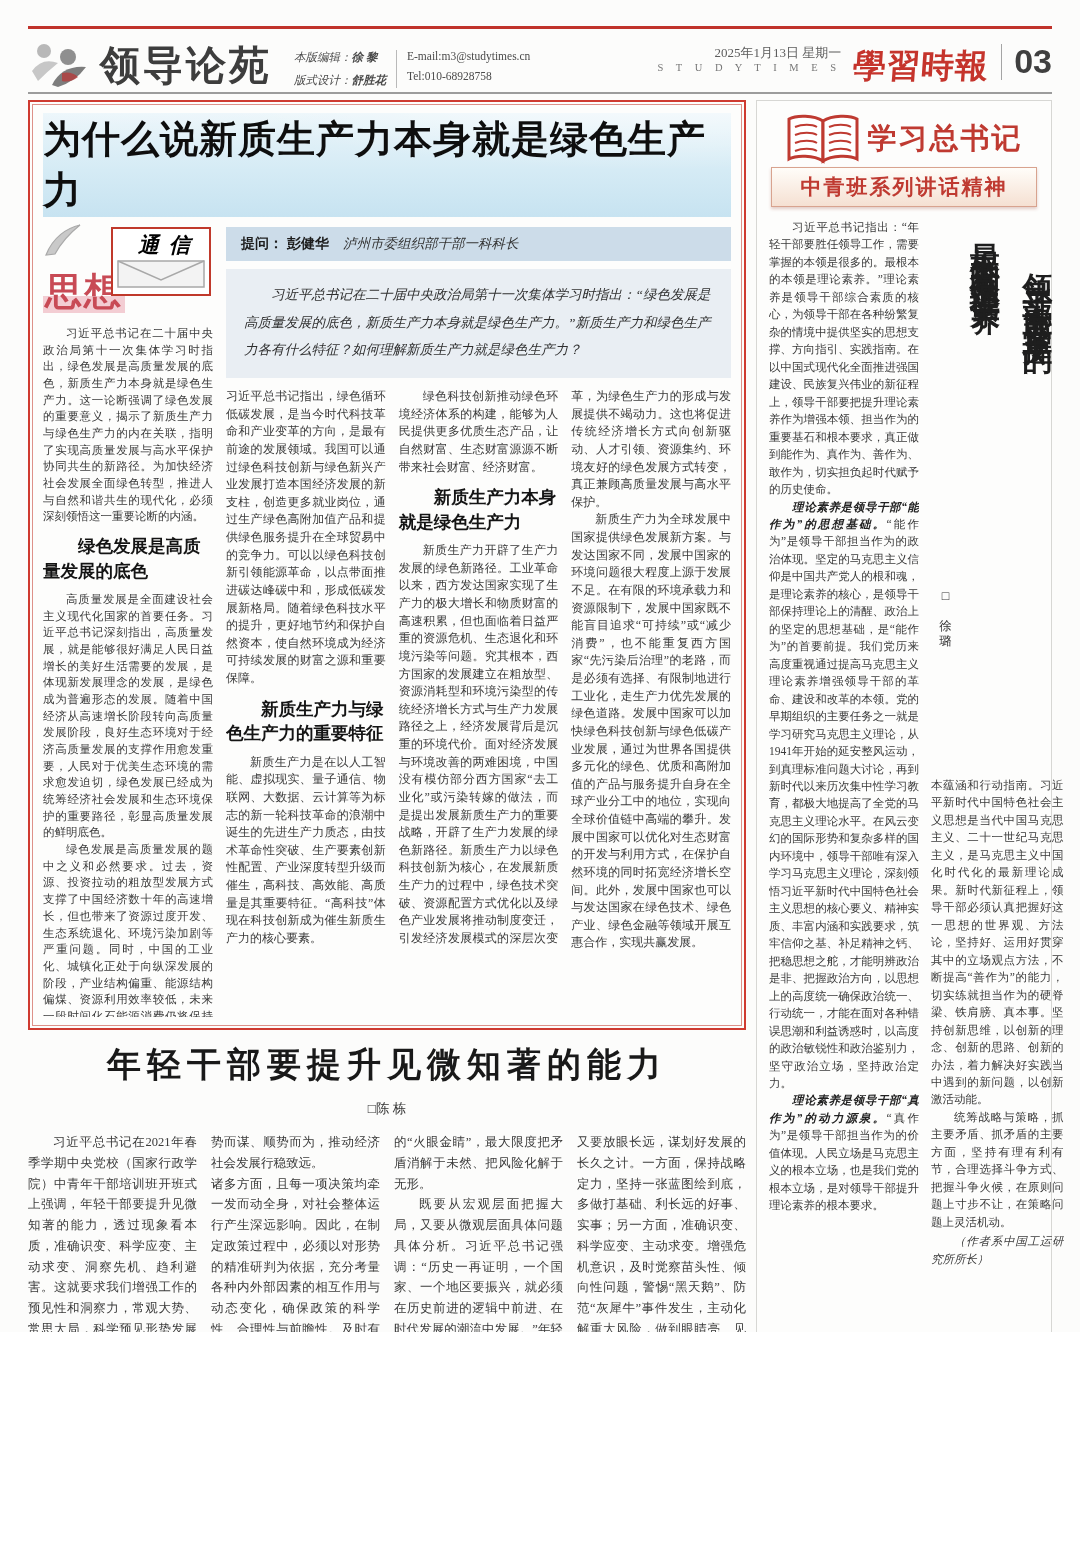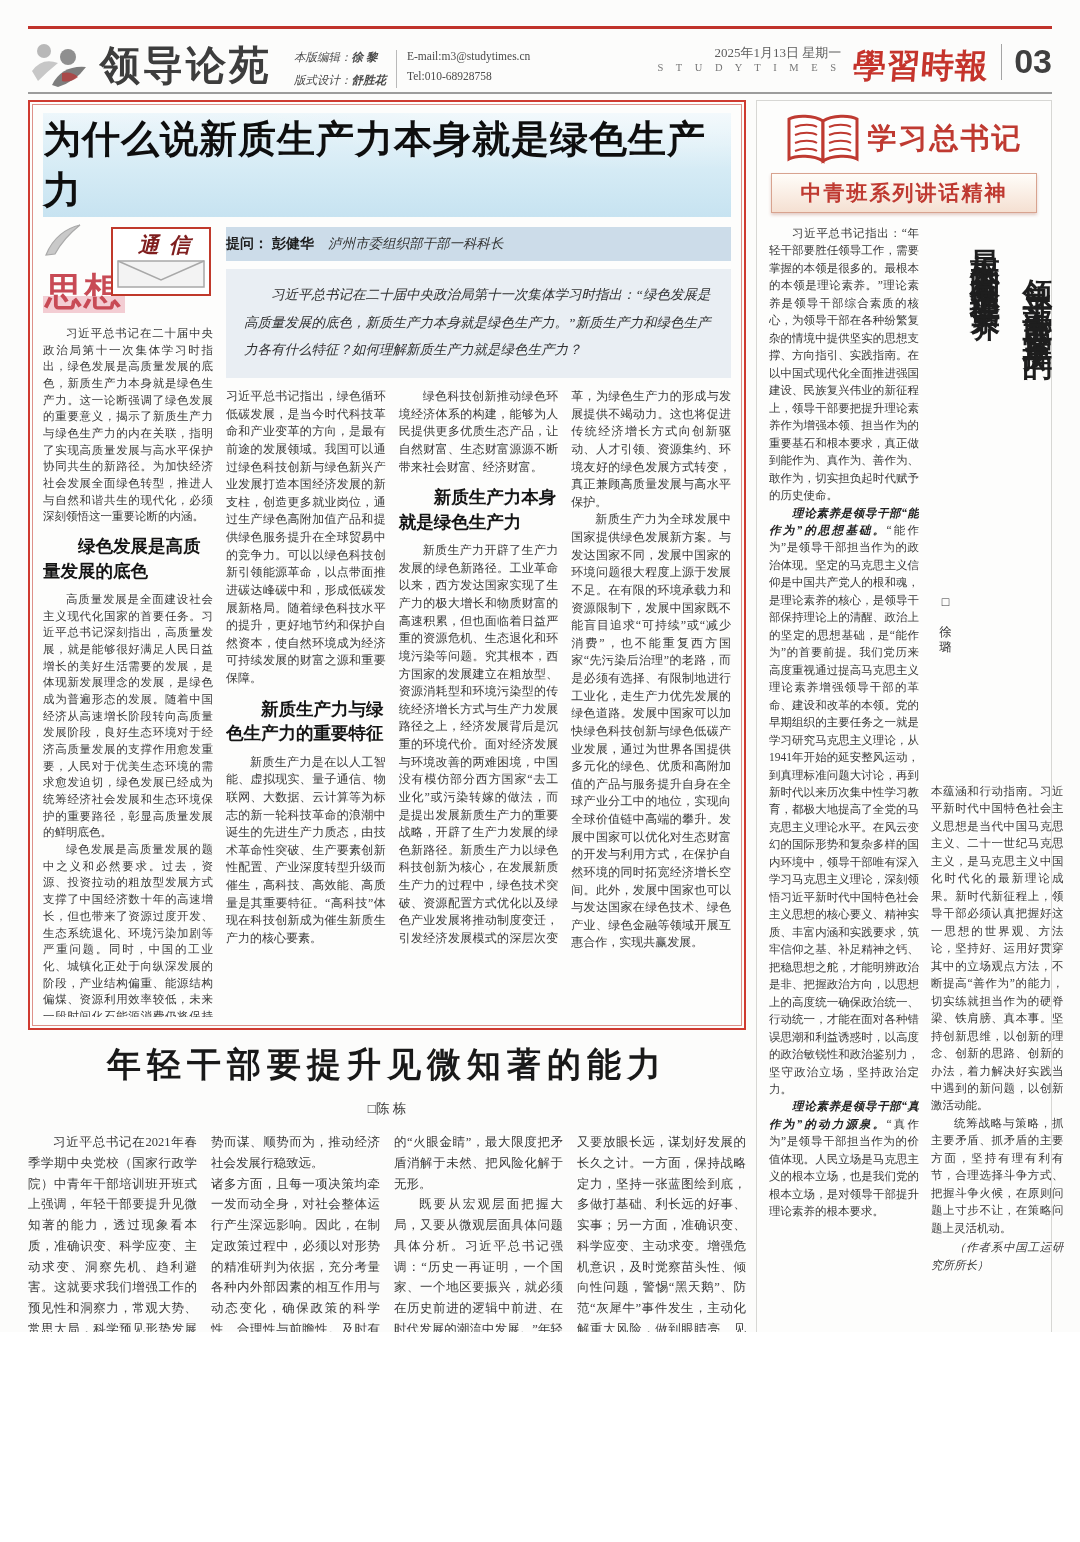--- a/index.html
+++ b/index.html
@@ -35,25 +35,25 @@
       radial-gradient(120% 170% at 10% -60%, rgba(255,255,255,.6), rgba(255,255,255,0) 50%),
       linear-gradient(180deg,#eaf5fa 0%,#d5ebf5 55%,#c7e3f1 100%);}
   .headline{font-family:"Liberation Sans","DejaVu Sans",sans-serif;font-size:38px;font-weight:900;color:#0e0e0e;letter-spacing:1px;}
   .main-cols{display:flex;gap:13px;margin-top:10px;flex:1;min-height:0;}
   .col1{width:170px;flex:none;display:flex;flex-direction:column;min-height:0;}
   .stamp{position:relative;height:92px;flex:none;margin-bottom:6px;}
   .quill{position:absolute;left:0px;top:-4px;width:40px;height:34px;}
   .sixiang{position:absolute;left:0;bottom:6px;font-size:37px;font-weight:900;color:#c84a55;letter-spacing:2px;
            background:linear-gradient(transparent 58%, #f3cdd3 58%);padding:0 2px;line-height:1.1;}
   .tongxin{position:absolute;right:2px;top:0;width:96px;border:2px solid #c0392b;background:#fff;text-align:center;padding-bottom:2px;}
-  .tongxin .tx{font-size:21px;font-weight:900;color:#7f1d1d;letter-spacing:10px;padding:2px 0 0 16px;font-style:italic;}
+  .tongxin .tx{font-size:21px;font-weight:900;color:#000000;letter-spacing:10px;padding:2px 0 0 16px;font-style:italic;}
   .envelope{width:88px;height:28px;margin-top:1px;}
   .col1-text{flex:1;overflow:hidden;font-size:11.5px;line-height:1.45;}
   .main-right{flex:1;display:flex;flex-direction:column;min-height:0;}
-  .q-bar{background:#ccdce9;padding:8px 0;font-size:14px;flex:none;}
+  .q-bar{background:#ccdce9;padding:8px 15px;font-size:14px;flex:none;}
   .q-bar .ql,.a-bar .al{font-weight:bold;color:#1d1d1d;}
   .q-bar .qn,.a-bar .an{font-weight:bold;color:#1d1d1d;margin-left:4px;}
   .q-bar .qt,.a-bar .at{font-style:italic;color:#333;margin-left:14px;font-size:13.5px;}
   .q-box{background:#e9eef3;margin-top:8px;padding:12px 18px 14px;font-size:13.5px;font-style:italic;line-height:2.05;text-indent:2em;color:#2f2f2f;flex:none;}
   .a-bar{background:#cfe3ef;margin-top:8px;padding:7px 12px;font-size:14px;flex:none;}
   .flow{margin-top:10px;flex:1;min-height:0;overflow:hidden;column-count:3;column-gap:13px;font-size:12px;line-height:1.47;}
 
   p{margin:0;text-indent:2em;text-align:justify;}
   p.noind{text-indent:0;}
   .subhead{font-family:"Liberation Sans","DejaVu Sans",sans-serif;font-size:17.5px;font-weight:700;color:#141414;
@@ -61,21 +61,21 @@
   .lead{font-weight:bold;font-style:italic;color:#222;}
   .attr{font-style:italic;text-indent:2em;margin-top:2px;}
 
   
   .right-box{position:absolute;left:756px;top:100px;width:296px;height:1430px;border:1px solid #d7d7d4;box-sizing:border-box;
              padding:12px 12px 10px;background:#fdfdfc;display:flex;flex-direction:column;}
   .badge{flex:none;text-align:center;}
   .badge-top{display:flex;align-items:center;justify-content:center;gap:8px;}
   .book{width:74px;height:52px;}
   .badge-title{font-family:"Liberation Sans","DejaVu Sans",sans-serif;font-size:29px;font-weight:900;color:#bf3a31;letter-spacing:2px;}
-  .badge-banner{margin:8px 2px 0;border:1px solid #d8a38f;background:linear-gradient(180deg,#fffdf9,#f5e0d2);
+  .badge-banner{margin:2px 2px 0;border:1px solid #d8a38f;background:linear-gradient(180deg,#fffdf9,#f5e0d2);
                 box-shadow:0 2px 3px rgba(150,60,40,.25);padding:5px 4px;
                 font-family:"Liberation Sans","DejaVu Sans",sans-serif;font-size:21px;font-weight:900;color:#bf3a31;letter-spacing:2px;}
   .r-body{display:flex;gap:12px;margin-top:12px;flex:1;min-height:0;}
   .r-left{width:150px;flex:none;overflow:hidden;font-size:11.5px;line-height:1.52;}
   .r-right{flex:1;display:flex;flex-direction:column;min-height:0;}
   .vtitle{height:556px;flex:none;writing-mode:vertical-rl;color:#1e1e1e;}
   .vt1{font-size:30px;font-weight:700;letter-spacing:9px;padding-top:30px;line-height:1.75;}
   .vt2{font-size:30px;font-weight:700;letter-spacing:6px;line-height:1.75;}
   .vauthor{font-size:12.5px;letter-spacing:6px;padding-top:370px;color:#333;line-height:2.2;}
   .r-cont{flex:1;min-height:0;overflow:hidden;font-size:11.5px;line-height:1.52;margin-top:2px;}

